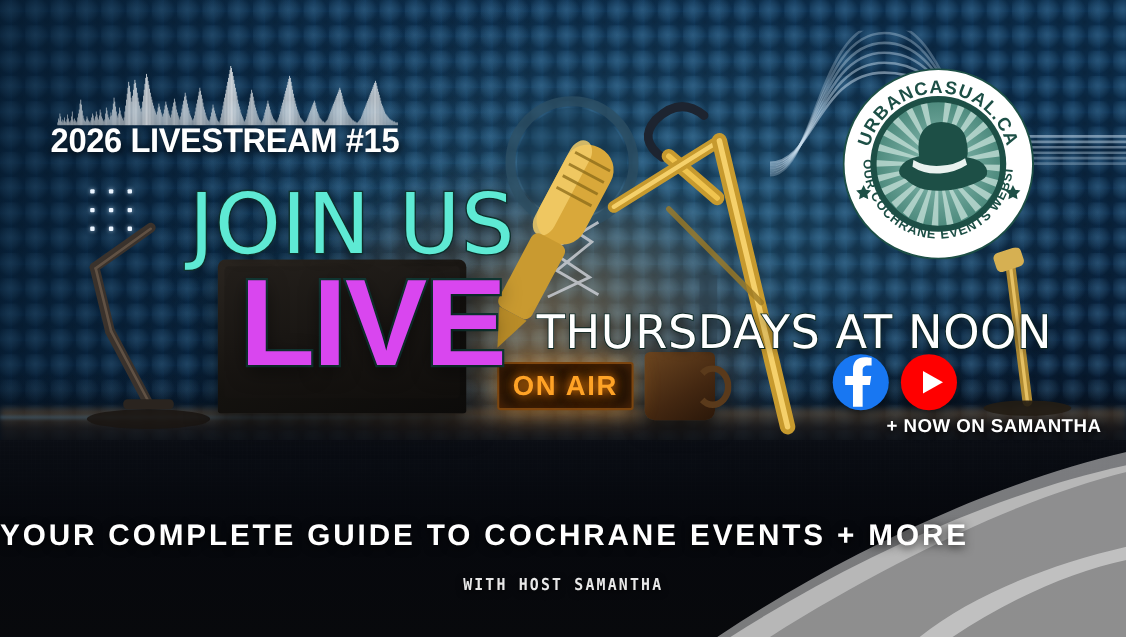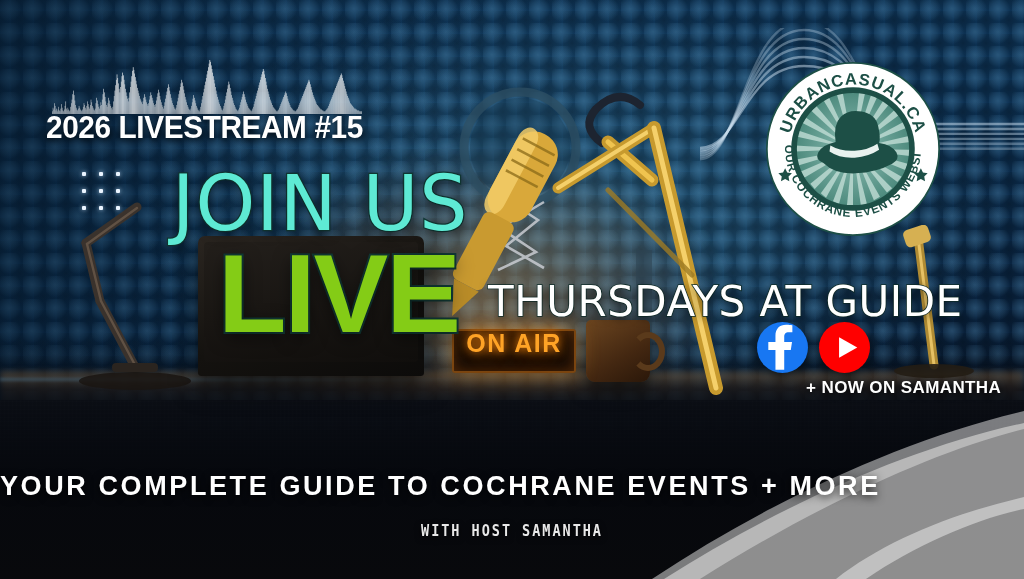--- a/index.html
+++ b/index.html
@@ -90,21 +90,21 @@
   }
   .mug:after{
     content:""; position:absolute; right:-15px; top:12px; width:22px; height:27px;
     border:6px solid #5a3a1b; border-left-color:transparent; border-radius:50%;
   }
   .onair{
     position:absolute; left:452px; top:329px; width:124px; height:44px;
     background:#0e0805;
     border:2px solid #7a4510;
     border-radius:3px;
-    display:flex; justify-content:center;
+    display:flex; align-items:center; justify-content:center;
     box-shadow:0 0 22px rgba(240,150,35,.45), inset 0 0 14px rgba(120,60,10,.7);
   }
   .onair span{
     font:700 25px/1 "Liberation Sans", sans-serif;
     letter-spacing:1.5px;
     color:#ffa326;
     text-shadow:0 0 10px #ff8c0e, 0 0 22px rgba(255,120,0,.8);
   }
 
   
@@ -138,21 +138,21 @@
     color:#5eead4;
     -webkit-text-stroke:2.5px #123a36;
     paint-order:stroke fill;
     text-shadow:0 3px 12px rgba(0,0,0,.5);
     white-space:nowrap;
   }
   .live{
     position:absolute; left:218px; top:238px;
     font:700 112px/1 "Liberation Sans", sans-serif;
     letter-spacing:-2px;
-    color:#84cc16;
+    color:#d946ef;
     -webkit-text-stroke:4px #123a36;
     paint-order:stroke fill;
     text-shadow:0 5px 18px rgba(0,0,0,.55);
     white-space:nowrap;
   }
   .thursdays{
     position:absolute; left:488px; top:281px;
     font:400 42px/1 "DejaVu Sans", sans-serif;
     letter-spacing:.5px;
     color:#fff;
@@ -822,21 +822,21 @@
       <g fill="#1d4f46">
         <path d="M22 122 l2.4 5 5.4 .8 -3.9 3.8 .9 5.4 -4.8 -2.5 -4.8 2.5 .9 -5.4 -3.9 -3.8 5.4 -.8 Z"></path>
         <path d="M178 122 l2.4 5 5.4 .8 -3.9 3.8 .9 5.4 -4.8 -2.5 -4.8 2.5 .9 -5.4 -3.9 -3.8 5.4 -.8 Z"></path>
       </g>
     </svg>
   </div>
 
   <div class="kicker">2026 LIVESTREAM #15</div>
   <div class="joinus">JOIN US</div>
   <div class="live">LIVE</div>
-  <div class="thursdays">THURSDAYS AT GUIDE</div>
+  <div class="thursdays">THURSDAYS AT NOON</div>
 
   <div class="socials">
     <div class="soc soc-fb">
       <svg viewBox="0 0 32 32" width="51" height="51" aria-hidden="true">
         <path d="M21.2 17.6l.78-5.1h-4.9V9.2c0-1.4.68-2.76 2.88-2.76h2.23V2.1s-2.02-.34-3.95-.34c-4.03 0-6.66 2.44-6.66 6.86v3.88H7.1v5.1h4.48V30h5.5V17.6h3.12z" fill="#fff"></path>
       </svg>
     </div>
     <div class="soc soc-yt">
       <svg viewBox="0 0 32 32" width="51" height="51" aria-hidden="true">
         <path d="M12.6 9.6 L24 16 L12.6 22.4 Z" fill="#fff"></path>

